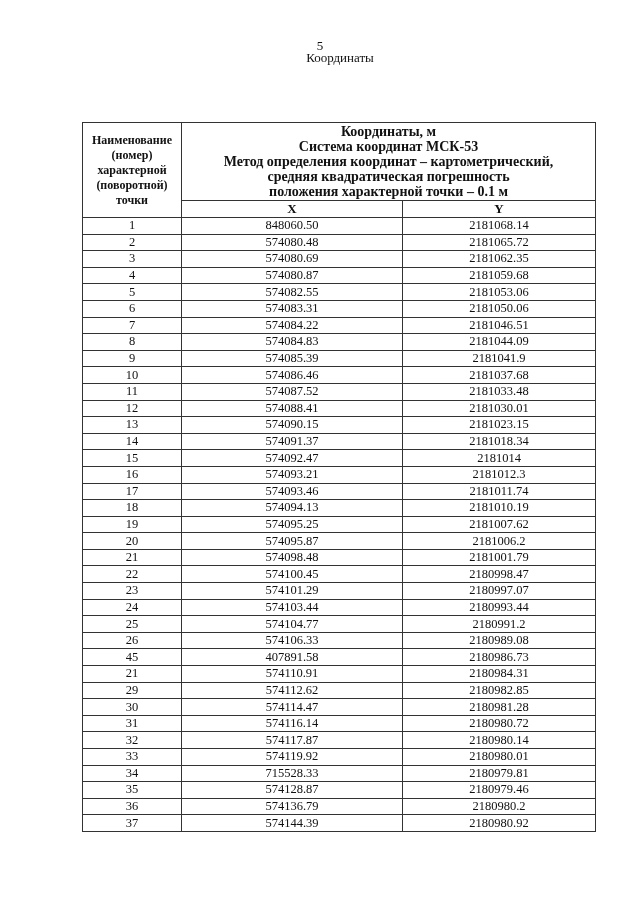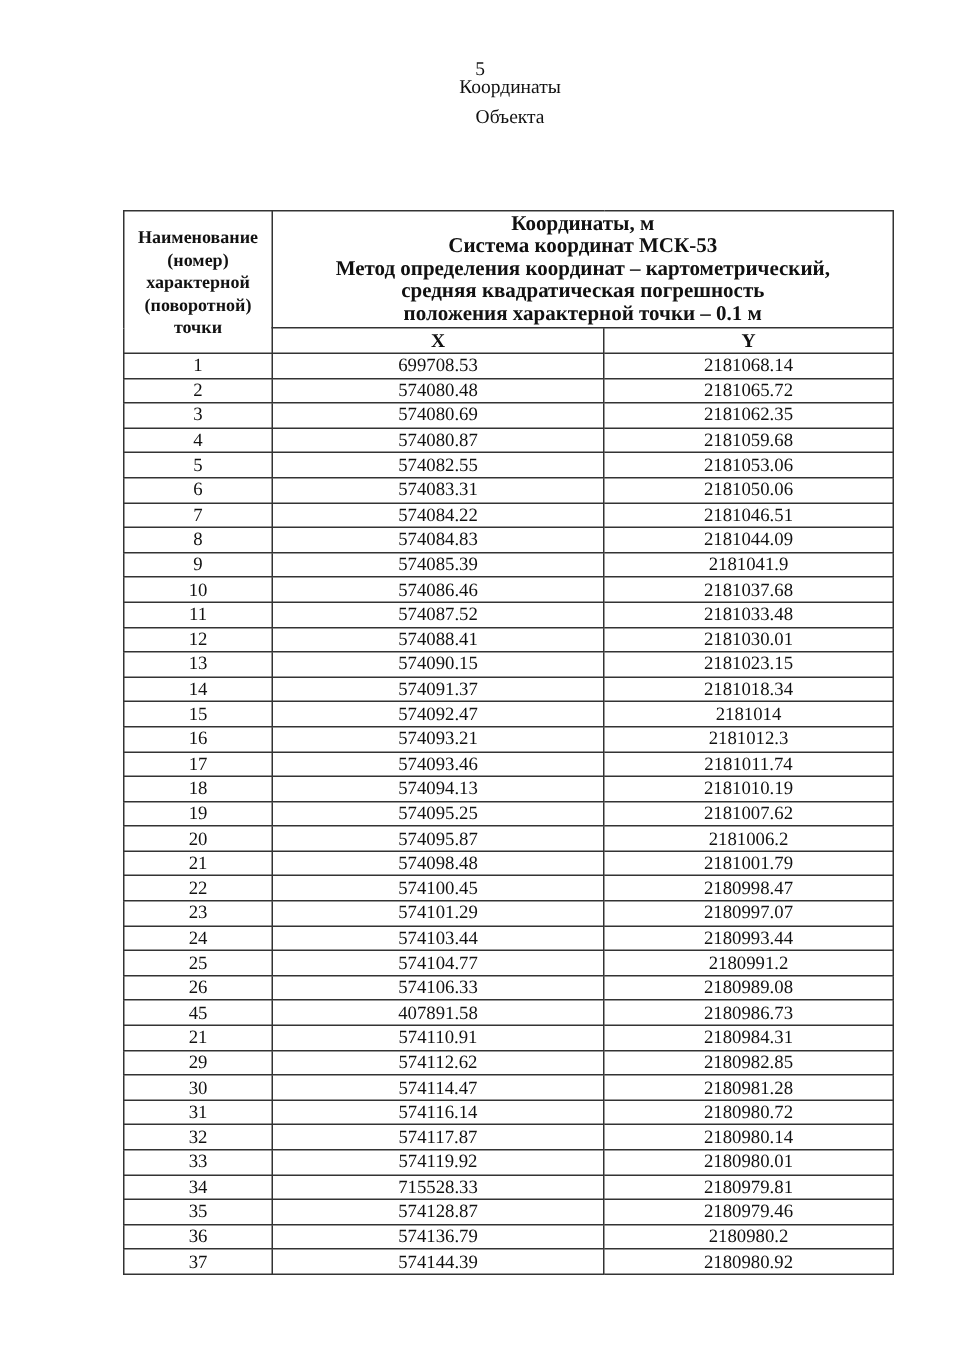--- a/index.html
+++ b/index.html
@@ -3,38 +3,37 @@
 <meta charset="utf-8">
 <style>
   html, body { margin: 0; padding: 0; background: #ffffff; }
   body { width: 640px; height: 905px; position: relative; overflow: hidden;
          font-family: "Liberation Serif", "DejaVu Serif", serif; color: #111; }
   .page-number { position: absolute; top: 38px; left: 0; width: 640px; text-align: center;
                  font-size: 13px; }
   .title { position: absolute; top: 48px; left: 60px; width: 560px; text-align: center;
            font-weight: normal; font-size: 13px; line-height: 20px; }
   .title div { white-space: nowrap; }
-  table.coords { position: absolute; top: 140px; left: 82px; width: 513px;
+  table.coords { position: absolute; top: 122px; left: 82px; width: 513px;
                  border-collapse: collapse; table-layout: fixed; font-size: 12.5px; }
   table.coords td, table.coords th { border: 1px solid #333; padding: 0; text-align: center;
                  vertical-align: middle; }
   col.c1 { width: 99px; } col.c2 { width: 221px; } col.c3 { width: 193px; }
   th.name-head { font-weight: bold; font-size: 12px; line-height: 15px; height: 77px; }
   th.coord-head { font-weight: bold; font-size: 14px; line-height: 15px; height: 77px; padding-top: 2px; }
   th.axis { font-weight: bold; height: 16px; line-height: 16px; font-size: 13px; }
   tbody td { height: 15.6px; line-height: 15px; }
 </style>
 </head>
 <body>
 
 <div class="page-number">5</div>
 
 <div class="title">
   <div>Координаты</div>
-  <div>Объекта</div>
 </div>
 
 <table class="coords">
   <colgroup>
       <col class="c1">
       <col class="c2">
       <col class="c3">
     </colgroup>
   <thead>
     <tr>
@@ -54,21 +53,21 @@
       </th>
     </tr>
     <tr>
       <th class="axis">X</th>
       <th class="axis">Y</th>
     </tr>
   </thead>
   <tbody id="rows">
       <tr>
         <td>1</td>
-        <td>699708.53</td>
+        <td>848060.50</td>
         <td>2181068.14</td>
       </tr>
       <tr>
         <td>2</td>
         <td>574080.48</td>
         <td>2181065.72</td>
       </tr>
       <tr>
         <td>3</td>
         <td>574080.69</td>

